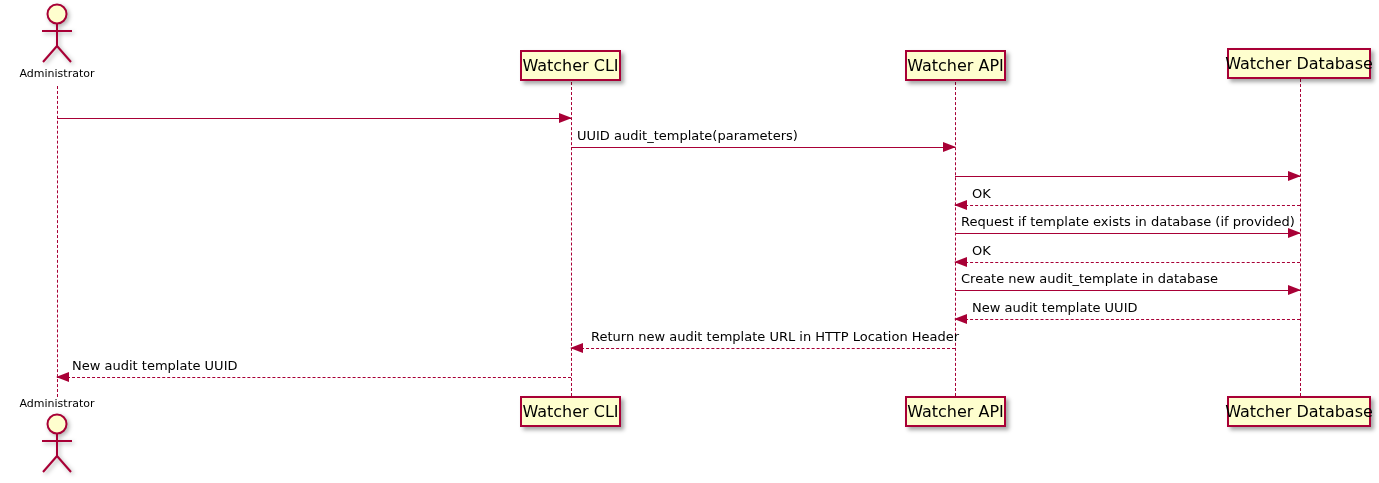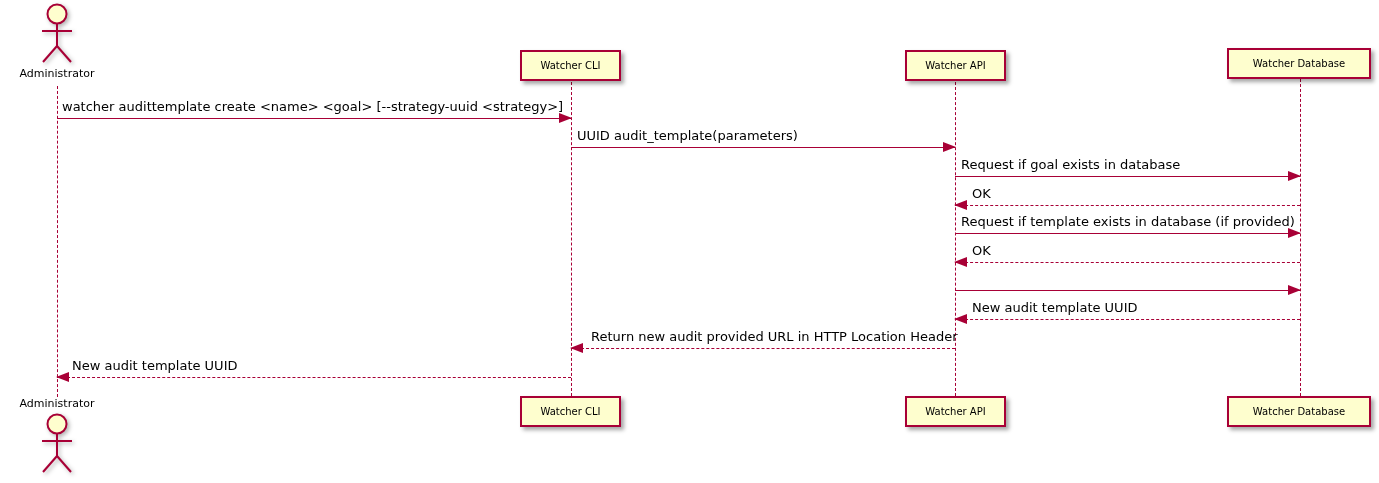--- a/index.html
+++ b/index.html
@@ -6,21 +6,21 @@
   .stage{
     position:relative;width:1379px;height:483px;background:#ffffff;overflow:hidden;
     font-family:"DejaVu Sans","Liberation Sans",sans-serif;color:#000;
   }
   .lifeline{
     position:absolute;width:0;border-left:1px dashed #A80036;
   }
   .pbox{
     position:absolute;height:31px;background:#FEFECE;border:2px solid #A80036;
     box-sizing:border-box;display:flex;align-items:center;justify-content:center;
-    font-size:10px;white-space:nowrap;
+    font-size:16px;white-space:nowrap;
     box-shadow:3px 3px 4px rgba(0,0,0,0.35);
   }
   .actor-label{
     position:absolute;width:110px;text-align:center;font-size:11px;white-space:nowrap;
   }
   .actor-svg{position:absolute;filter:drop-shadow(2.5px 2.5px 2px rgba(0,0,0,0.30));}
   .msg-label{
     position:absolute;font-size:13px;white-space:nowrap;
   }
   .arrow{
@@ -50,44 +50,43 @@
     <line x1="10" y1="29" x2="40" y2="29" stroke="#A80036" stroke-width="2"></line>
     <line x1="25" y1="44" x2="11" y2="60" stroke="#A80036" stroke-width="2"></line>
     <line x1="25" y1="44" x2="39" y2="60" stroke="#A80036" stroke-width="2"></line>
   </svg>
   <div class="actor-label" style="left:2px;top:67px">Administrator</div>
 
   <div class="pbox" style="left:520px;top:50px;width:101px">Watcher CLI</div>
   <div class="pbox" style="left:905px;top:50px;width:101px">Watcher API</div>
   <div class="pbox" style="left:1227px;top:48px;width:144px">Watcher Database</div>
 
-  <div class="msg-label" style="left:62px;top:99px">watcher audittemplate create &lt;name&gt; &lt;goal&gt; [--strategy-uuid &lt;strategy&gt;]</div>
   <div class="arrow solid to-right" style="left:57px;top:118px;width:514px"></div>
 
   <div class="msg-label" style="left:577px;top:128px">UUID audit_template(parameters)</div>
   <div class="arrow solid to-right" style="left:571px;top:147px;width:384px"></div>
 
-  <div class="msg-label" style="left:961px;top:157px">Request if goal exists in database</div>
   <div class="arrow solid to-right" style="left:955px;top:176px;width:345px"></div>
 
   <div class="msg-label" style="left:972px;top:186px">OK</div>
   <div class="arrow dashed to-left" style="left:955px;top:205px;width:345px"></div>
 
   <div class="msg-label" style="left:961px;top:214px">Request if template exists in database (if provided)</div>
   <div class="arrow solid to-right" style="left:955px;top:233px;width:345px"></div>
 
   <div class="msg-label" style="left:972px;top:243px">OK</div>
   <div class="arrow dashed to-left" style="left:955px;top:262px;width:345px"></div>
 
+  <div class="msg-label" style="left:961px;top:271px">Create new audit_template in database</div>
   <div class="arrow solid to-right" style="left:955px;top:290px;width:345px"></div>
 
   <div class="msg-label" style="left:972px;top:300px">New audit template UUID</div>
   <div class="arrow dashed to-left" style="left:955px;top:319px;width:345px"></div>
 
-  <div class="msg-label" style="left:591px;top:329px">Return new audit provided URL in HTTP Location Header</div>
+  <div class="msg-label" style="left:591px;top:329px">Return new audit template URL in HTTP Location Header</div>
   <div class="arrow dashed to-left" style="left:571px;top:348px;width:384px"></div>
 
   <div class="msg-label" style="left:72px;top:358px">New audit template UUID</div>
   <div class="arrow dashed to-left" style="left:57px;top:377px;width:514px"></div>
 
   <div class="pbox" style="left:520px;top:396px;width:101px">Watcher CLI</div>
   <div class="pbox" style="left:905px;top:396px;width:101px">Watcher API</div>
   <div class="pbox" style="left:1227px;top:396px;width:144px">Watcher Database</div>
 
   <div class="actor-label" style="left:2px;top:397px">Administrator</div>

